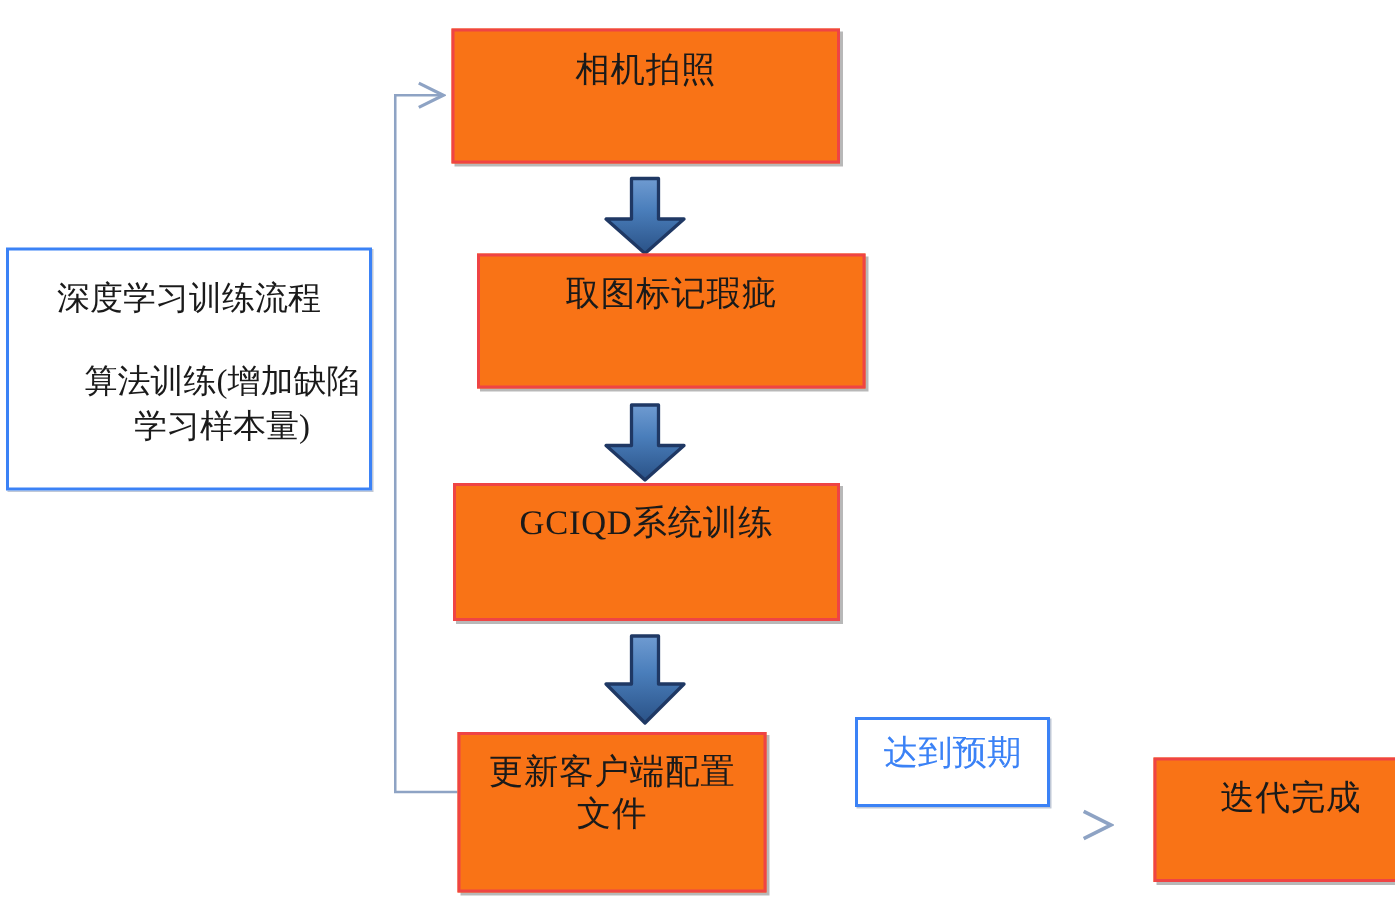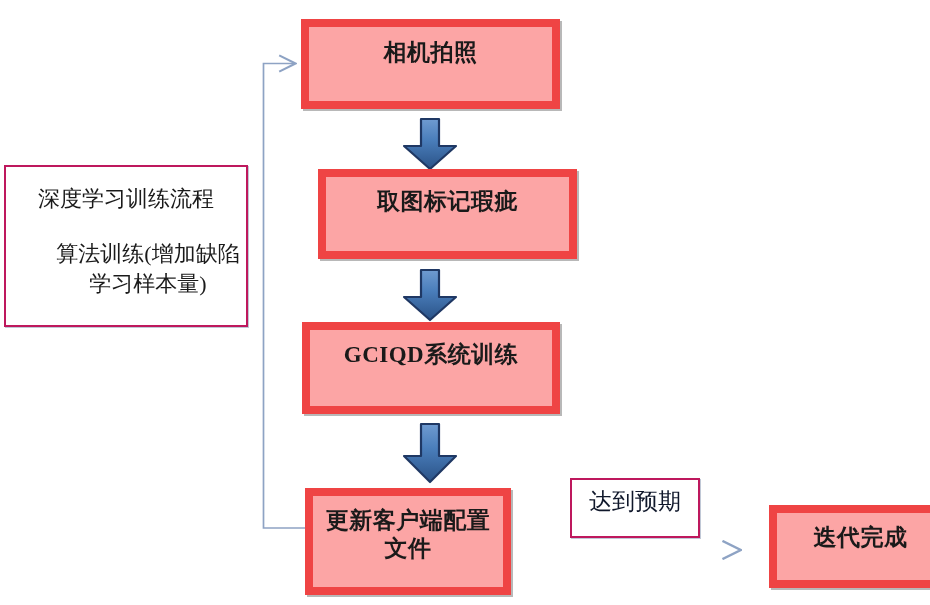--- a/index.html
+++ b/index.html
@@ -15,51 +15,50 @@
     width: 930px;
     height: 605px;
     background: #ffffff;
     overflow: hidden;
   }
 
   
   .proc-box {
     position: absolute;
     box-sizing: border-box;
-    background: #fca5a5;
-    border: 8px solid #ef4444;
+    background: #f97316;
+    border: 2px solid #ef4444;
     box-shadow: 2px 2px 0 rgba(0,0,0,0.28);
-    font-weight: bold;
   }
   .proc-box .label {
     position: absolute;
     left: 0;
     right: 0;
     text-align: center;
     color: #1a1a1a;
     font-size: 23px;
     line-height: 1.22;
     letter-spacing: 0.5px;
     white-space: pre-line;
   }
 
   
   .note-box {
     position: absolute;
     box-sizing: border-box;
     background: #ffffff;
-    border: 2px solid #be185d;
+    border: 2px solid #3b82f6;
     box-shadow: 1px 1px 0 rgba(140,155,180,0.55);
   }
   .note-box .label {
     position: absolute;
     left: 0;
     right: 0;
     text-align: center;
-    color: #0f172a;
+    color: #3b82f6;
     font-size: 23px;
     line-height: 1.5;
     white-space: pre-line;
   }
 
   
   #info-panel .line {
     position: absolute;
     left: 0;
     right: 0;

